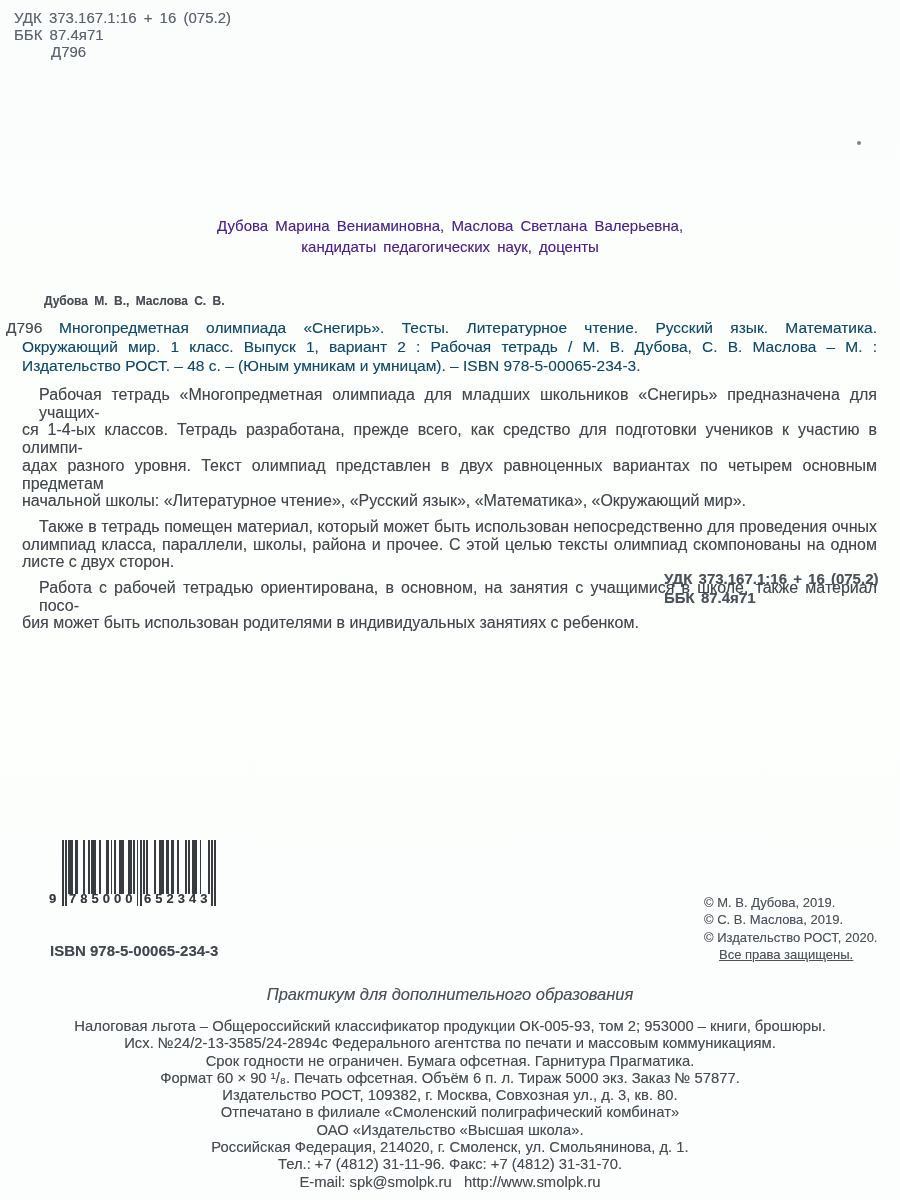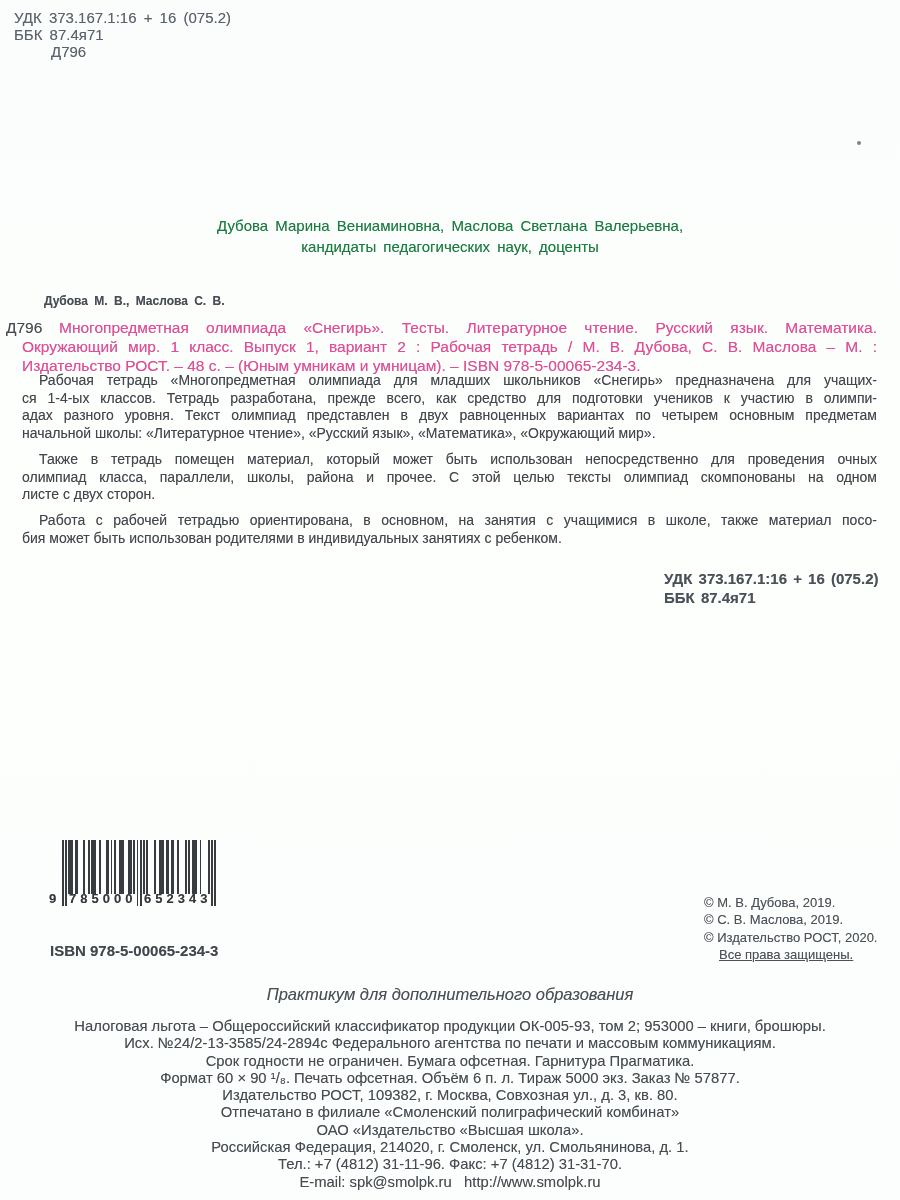--- a/index.html
+++ b/index.html
@@ -8,30 +8,30 @@
     font-family:"Liberation Sans", sans-serif;
     background:linear-gradient(180deg,#fbfdfc 0%,#fdfffd 38%,#fbfefc 100%);
     color:#454b51;
     text-shadow:0 0 .4px rgba(70,76,82,.45);
   }
   .abs{position:absolute;}
   
   #udk-top{left:14px;top:9px;font-size:15px;line-height:17px;color:#5a636d;word-spacing:3px;}
   #udk-top .code{padding-left:37px;}
   
-  #authors-note{left:0;top:215px;width:900px;text-align:center;font-size:15px;line-height:21px;color:#15803d;word-spacing:3px;}
+  #authors-note{left:0;top:215px;width:900px;text-align:center;font-size:15px;line-height:21px;color:#4c1d95;word-spacing:3px;}
   
   #authors-heading{left:44px;top:294px;font-size:12px;font-weight:bold;color:#474d54;word-spacing:3px;}
   
   #record-code{left:6px;top:319px;font-size:15.5px;color:#454a50;}
-  #record{left:22px;top:318px;width:855px;font-size:15.5px;line-height:19px;color:#ec4899;}
+  #record{left:22px;top:318px;width:855px;font-size:15.5px;line-height:19px;color:#0c4a6e;}
   #record .l1{padding-left:37px;}
   .just{text-align:justify;text-align-last:justify;}
   
-  #annotation{left:22px;top:372px;width:855px;font-size:14px;line-height:17.7px;color:#42474d;}
+  #annotation{left:22px;top:386px;width:855px;font-size:16px;line-height:17.7px;color:#42474d;}
   #annotation .ind{padding-left:17px;}
   #annotation .gap{margin-top:8px;}
   
   #udk-right{left:664px;top:570px;font-size:15px;line-height:18.5px;font-weight:bold;color:#4a5158;word-spacing:2px;}
   
   #barcode{left:62px;top:840px;width:154px;height:68px;}
   #barcode-bars{position:absolute;left:0;top:0;width:154px;height:68px;}
   #barcode-bars .bar{position:absolute;top:0;width:1.75px;height:54px;background:#383c41;}
   #barcode-bars .bar.guard{height:66px;}
   .bc-num{position:absolute;top:51px;font-size:13px;font-weight:bold;color:#33383d;}

